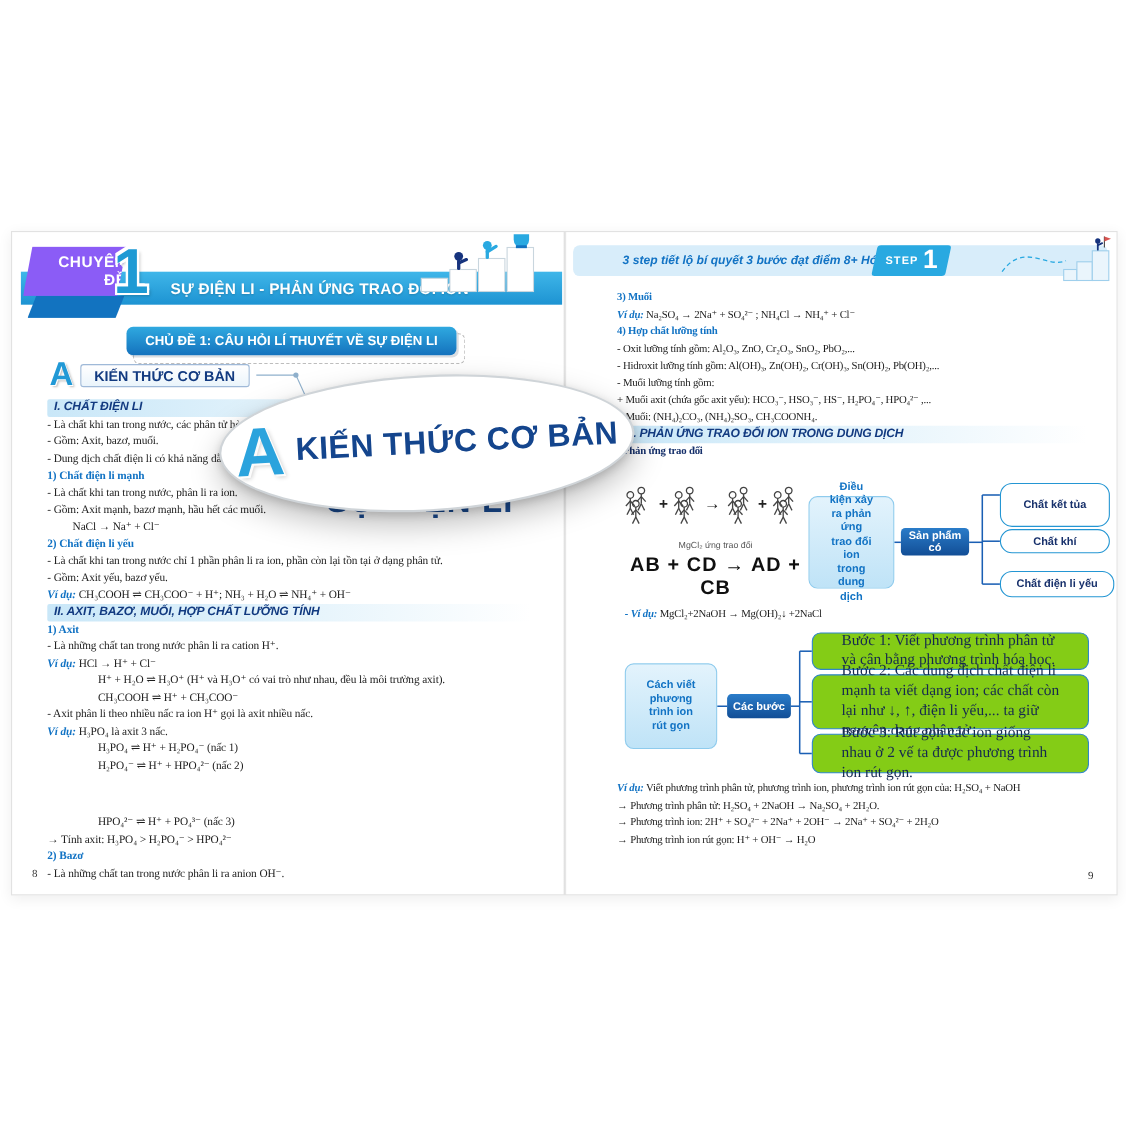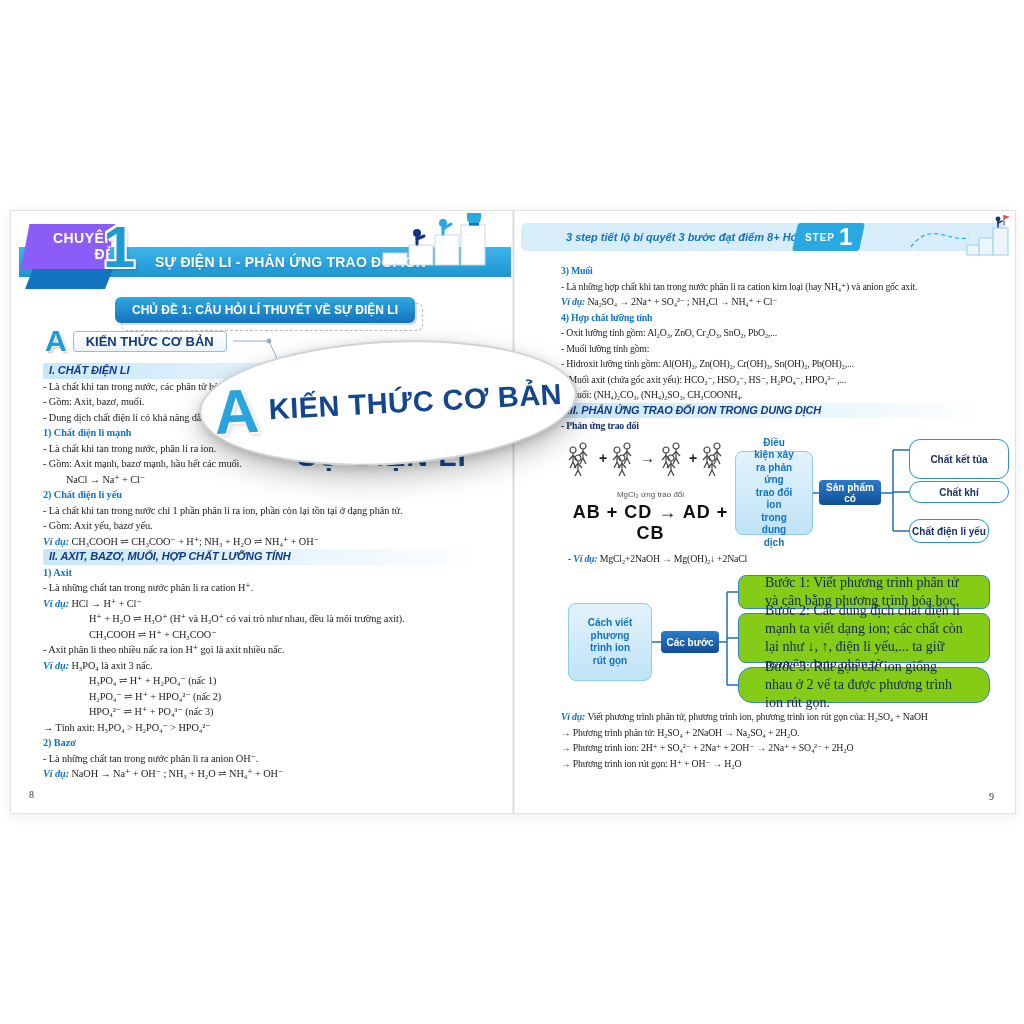--- a/index.html
+++ b/index.html
@@ -60,26 +60,26 @@
   
   .fbox{position:absolute;box-sizing:border-box;display:flex;align-items:center;justify-content:center;text-align:center;}
   .box-cyan{background:linear-gradient(180deg,#e3f3fc,#bfe3f7);border:1px solid #8ecbed;border-radius:8px;color:#1273c4;font-weight:bold;font-size:10px;line-height:1.25;padding:4px 18px;}
   .box-navy{background:linear-gradient(180deg,#2a7cc9,#124e96);color:#fff;font-weight:bold;font-size:10px;border-radius:4px;}
   .box-outline{background:#fff;border:1.4px solid #2496d3;border-radius:11px;font-size:10px;color:#17306b;font-weight:600;}
   .box-step{background:#84cc16;border:1.2px solid #2f86c9;border-radius:8px;font-size:14px;color:#15294f;font-family:"Liberation Serif","DejaVu Serif",serif;padding:3px 26px;text-align:left;line-height:1.28;justify-content:flex-start;}
   .flow1-cond{left:222px;top:240px;width:78px;height:84px;}
   .flow1-prod{left:306px;top:269px;width:62px;height:25px;}
   .out1{left:396px;top:228px;width:100px;height:40px;}
   .out2{left:396px;top:270px;width:100px;height:22px;text-align:center;}
-  .out3{left:396px;top:308px;width:80px;height:24px;}
+  .out3{left:396px;top:308px;width:104px;height:24px;}
   .flow2-left{left:55px;top:392px;width:84px;height:78px;}
   .flow2-mid{left:148px;top:420px;width:58px;height:22px;}
   .s1{left:225px;top:364px;width:252px;height:34px;}
   .s2{left:225px;top:402px;width:252px;height:50px;}
-  .s3{left:225px;top:456px;width:252px;height:36px;border-radius:14px;}
+  .s3{left:225px;top:456px;width:252px;height:36px;}
   .rp-connectors{position:absolute;left:0;top:0;width:502px;height:602px;pointer-events:none;}
 
   
   .clip-frag{position:absolute;left:286px;top:228px;z-index:9;font-weight:800;font-size:30px;color:#1a4a8f;letter-spacing:1px;}
   .oval{position:absolute;left:188px;top:130px;width:374px;height:120px;border-radius:50%;background:#fff;border:2px solid #cfd4d8;
         box-shadow:0 12px 28px rgba(0,0,0,.25),0 3px 8px rgba(0,0,0,.15);display:flex;align-items:center;justify-content:center;gap:10px;
         transform:rotate(-3deg);z-index:10;}
   .oval-letter{font-size:62px;font-weight:800;color:#2ba3dd;text-shadow:2px 2px 0 rgba(255,255,255,.9),3px 3px 4px rgba(0,0,0,.18);}
   .oval-title{font-size:29px;font-weight:800;color:#14458d;letter-spacing:.5px;white-space:nowrap;}
 </style>
@@ -154,25 +154,24 @@
           <div class="ln h"><span>II. AXIT, BAZƠ, MUỐI, HỢP CHẤT LƯỠNG TÍNH</span></div>
           <div class="ln b"><span>1) Axit</span></div>
           <div class="ln n"><span>- Là những chất tan trong nước phân li ra cation H⁺.</span></div>
           <div class="ln n"><span class="pfx">Ví dụ: </span><span>HCl → H⁺ + Cl⁻</span></div>
           <div class="ln n" style="padding-left: 46px;"><span>H⁺ + H₂O ⇌ H₃O⁺ (H⁺ và H₃O⁺ có vai trò như nhau, đều là môi trường axit).</span></div>
           <div class="ln n" style="padding-left: 46px;"><span>CH₃COOH ⇌ H⁺ + CH₃COO⁻</span></div>
           <div class="ln n"><span>- Axit phân li theo nhiều nấc ra ion H⁺ gọi là axit nhiều nấc.</span></div>
           <div class="ln n"><span class="pfx">Ví dụ: </span><span>H₃PO₄ là axit 3 nấc.</span></div>
           <div class="ln n" style="padding-left: 46px;"><span>H₃PO₄ ⇌ H⁺ + H₂PO₄⁻   (nấc 1)</span></div>
           <div class="ln n" style="padding-left: 46px;"><span>H₂PO₄⁻ ⇌ H⁺ + HPO₄²⁻   (nấc 2)</span></div>
-          <div class="ln n" style="padding-left: 46px;"><span>HPO₄²⁻ ⇌ H⁺ + PO₄³⁻   (nấc 3)</span></div>
+          <div class="ln n" style="padding-left: 46px; margin-top: 36px;"><span>HPO₄²⁻ ⇌ H⁺ + PO₄³⁻   (nấc 3)</span></div>
           <div class="ln n"><span>→ Tính axit: H₃PO₄ &gt; H₂PO₄⁻ &gt; HPO₄²⁻</span></div>
           <div class="ln b"><span>2) Bazơ</span></div>
           <div class="ln n"><span>- Là những chất tan trong nước phân li ra anion OH⁻.</span></div>
-          <div class="ln n"><span class="pfx">Ví dụ: </span><span>NaOH → Na⁺ + OH⁻ ; NH₃ + H₂O ⇌ NH₄⁺ + OH⁻</span></div>
         </div>
       <div class="pagenum pn-left">8</div>
     </div>
 
     <div class="page right">
       <div class="rp-band"></div>
       <span class="rp-tagline">3 step tiết lộ bí quyết 3 bước đạt điểm 8+ Hóa học</span>
       <div class="rp-step">
         <span class="rp-step-word">STEP</span>
         <span class="rp-step-num">1</span>
@@ -191,26 +190,25 @@
           <line x1="89" y1="10" x2="93" y2="8"></line>
         </g>
         <g>
           <line x1="95" y1="2" x2="95" y2="12" stroke="#444" stroke-width="1"></line>
           <polygon points="95,2 101,4 95,6.5" fill="#d9534f"></polygon>
         </g>
       </svg>
 
       <div class="lines lines-right lines-rtop">
           <div class="ln b"><span>3) Muối</span></div>
-          <div class="ln n"><span>- Là những hợp chất khi tan trong nước phân li ra cation kim loại (hay NH₄⁺) và anion gốc axit.</span></div>
           <div class="ln n"><span class="pfx">Ví dụ: </span><span>Na₂SO₄ → 2Na⁺ + SO₄²⁻ ; NH₄Cl → NH₄⁺ + Cl⁻</span></div>
           <div class="ln b"><span>4) Hợp chất lưỡng tính</span></div>
           <div class="ln n"><span>- Oxit lưỡng tính gồm: Al₂O₃, ZnO, Cr₂O₃, SnO₂, PbO₂,...</span></div>
+          <div class="ln n"><span>- Hidroxit lưỡng tính gồm: Al(OH)₃, Zn(OH)₂, Cr(OH)₃, Sn(OH)₂, Pb(OH)₂,...</span></div>
           <div class="ln n"><span>- Muối lưỡng tính gồm:</span></div>
-          <div class="ln n"><span>- Hidroxit lưỡng tính gồm: Al(OH)₃, Zn(OH)₂, Cr(OH)₃, Sn(OH)₂, Pb(OH)₂,...</span></div>
           <div class="ln n"><span>+ Muối axit (chứa gốc axit yếu): HCO₃⁻, HSO₃⁻, HS⁻, H₂PO₄⁻, HPO₄²⁻ ,...</span></div>
           <div class="ln n"><span>+ Muối: (NH₄)₂CO₃, (NH₄)₂SO₃, CH₃COONH₄.</span></div>
           <div class="ln h"><span>III. PHẢN ỨNG TRAO ĐỔI ION TRONG DUNG DỊCH</span></div>
           <div class="ln sb"><span>- Phản ứng trao đổi</span></div>
         </div>
 
       <div class="exchange">
         <svg width="175" height="44" viewBox="0 0 175 44">
           <defs>
             <g id="pfig" stroke="#444" stroke-width="1.2" fill="none">

